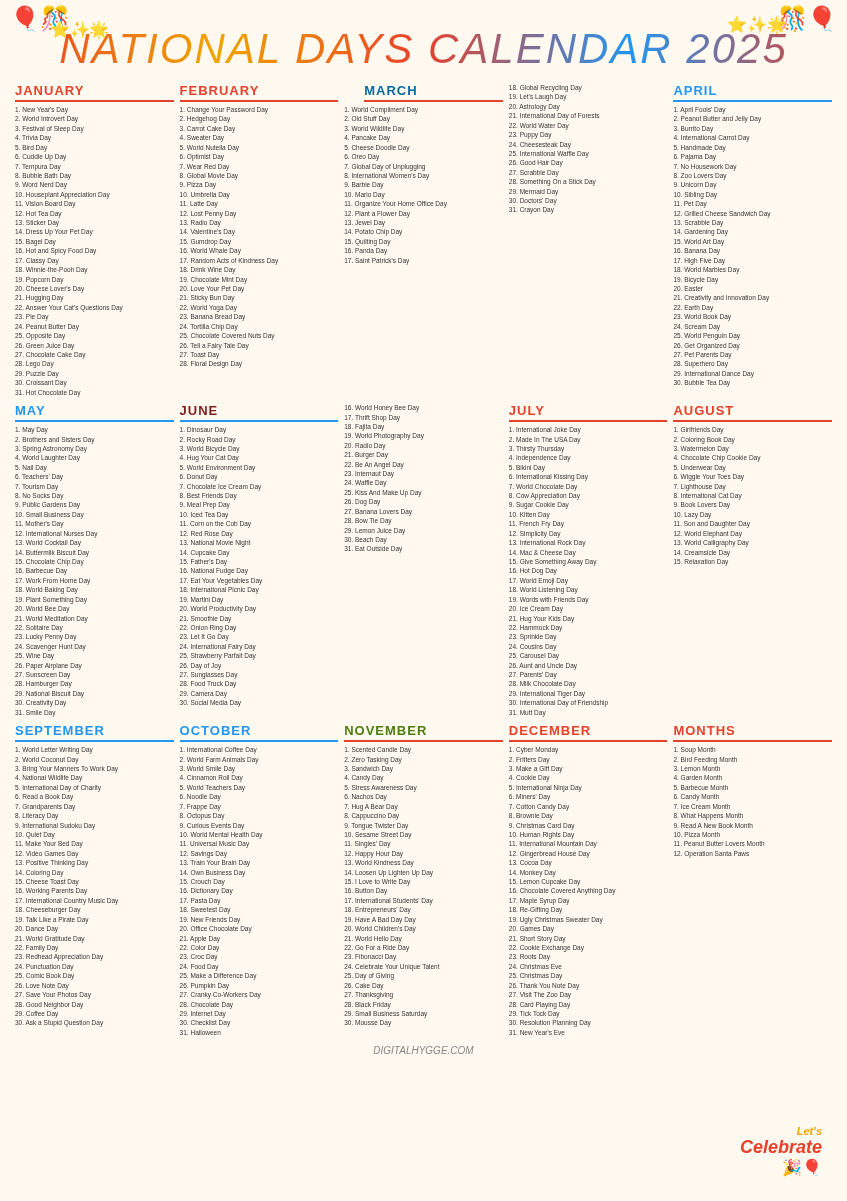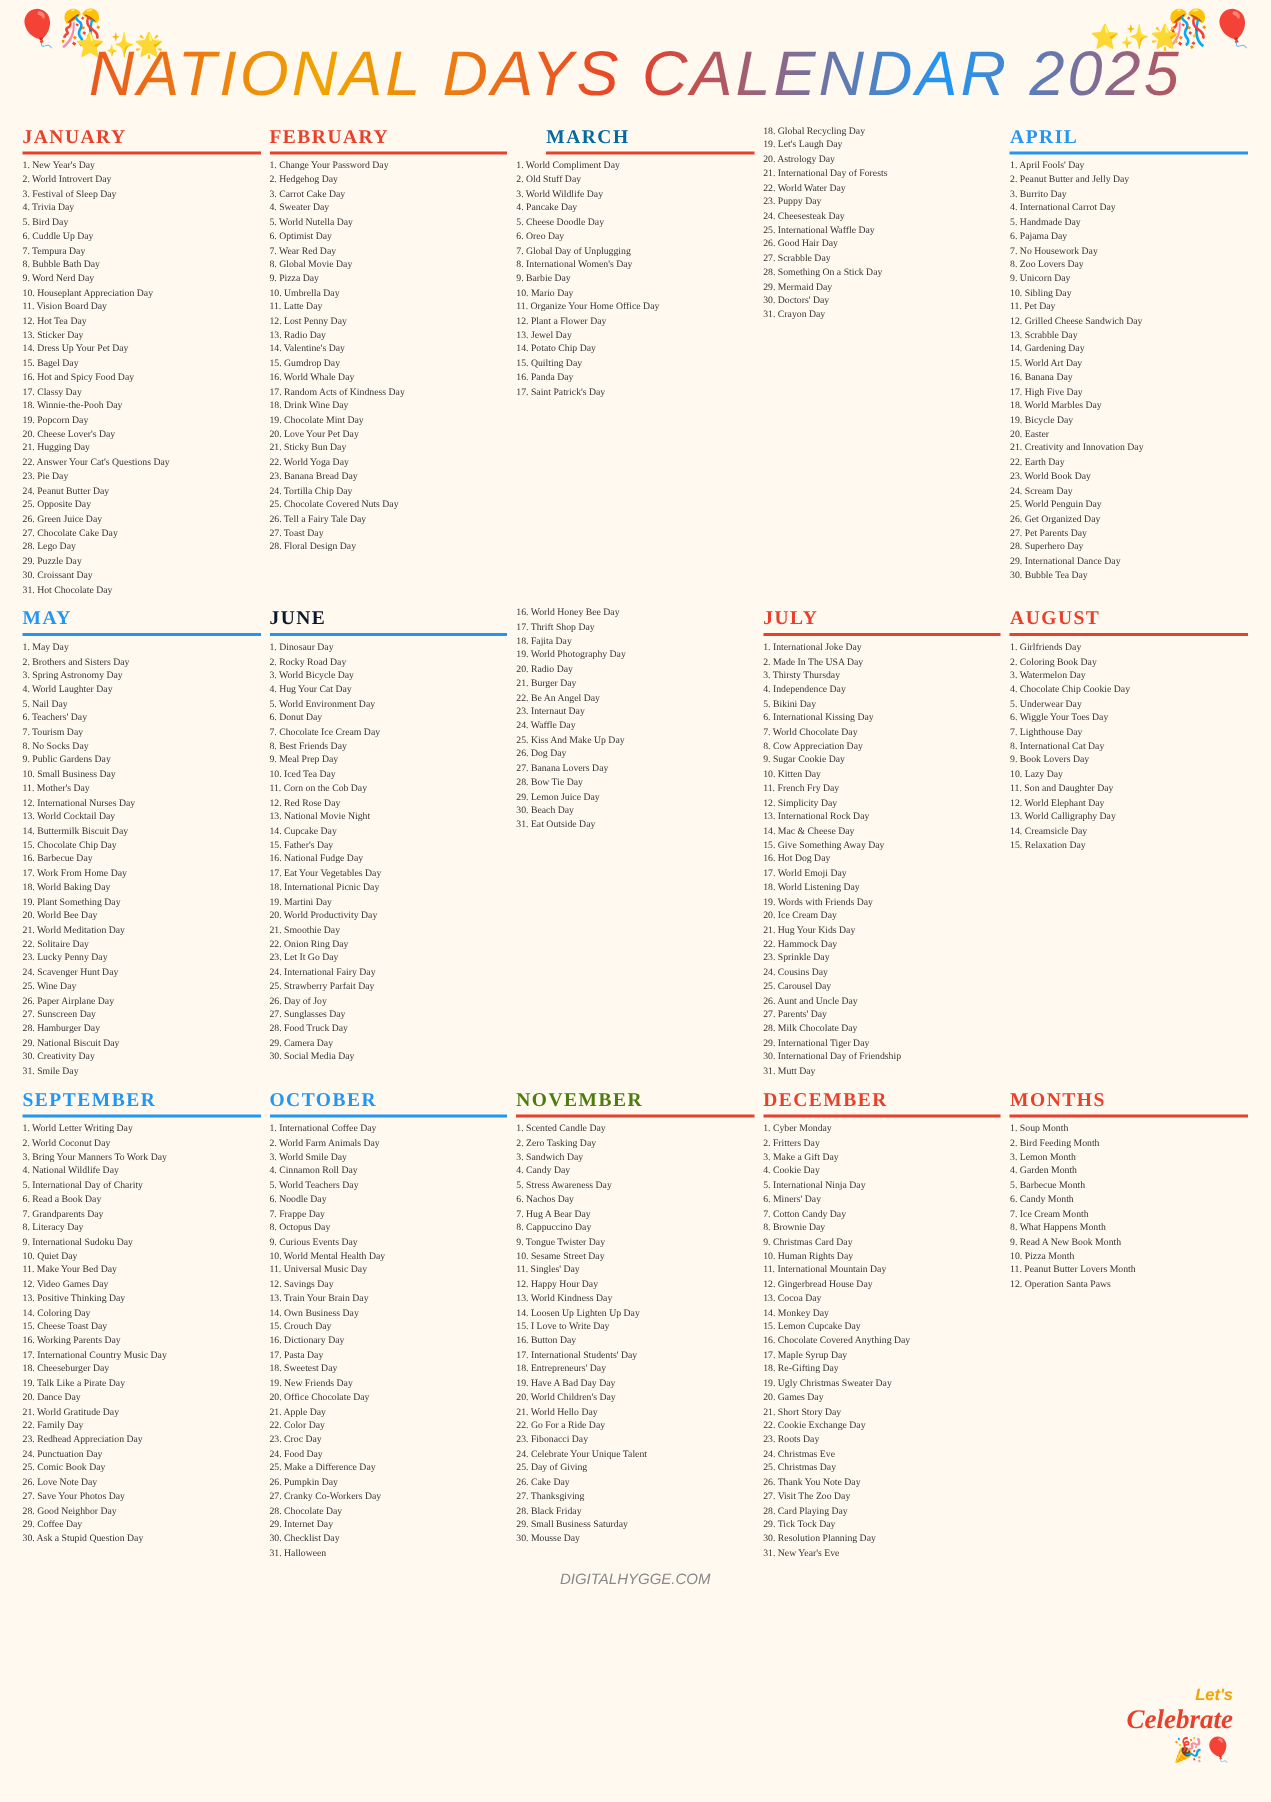--- a/index.html
+++ b/index.html
@@ -35,37 +35,36 @@
       text-transform: uppercase;
     }
     .main-grid {
       display: grid;
       grid-template-columns: repeat(5, 1fr);
       gap: 6px;
       padding: 0 5px;
     }
     .month-block {
       background: transparent;
-      font-family: Liberation Serif, serif;
     }
     .month-title {
       font-size: 13px;
       font-weight: 900;
       text-transform: uppercase;
       letter-spacing: 1px;
       margin-bottom: 3px;
       padding-bottom: 2px;
       border-bottom: 2px solid currentColor;
     }
     .month-title.jan { color: #e8402a; border-color: #e8402a; }
     .month-title.feb { color: #e8402a; border-color: #e8402a; }
     .month-title.mar { color: #0369a1; border-color: #e8402a; margin-left: 20px; }
     .month-title.apr { color: #2196F3; border-color: #2196F3; }
     .month-title.may { color: #2196F3; border-color: #2196F3; }
-    .month-title.jun { color: #0f172a; border-color: #2196F3; }
+    .month-title.jun { color: #7f1d1d; border-color: #2196F3; }
     .month-title.jul { color: #e8402a; border-color: #e8402a; }
     .month-title.aug { color: #e8402a; border-color: #e8402a; }
     .month-title.sep { color: #2196F3; border-color: #2196F3; }
     .month-title.oct { color: #2196F3; border-color: #2196F3; }
     .month-title.nov { color: #4d7c0f; border-color: #e8402a; }
     .month-title.dec { color: #e8402a; border-color: #e8402a; }
     .month-title.months { color: #e8402a; border-color: #e8402a; }
     .day-list {
       list-style: none;
       font-size: 6.5px;
@@ -549,16 +548,16 @@
         </ul>
       </div>
     </div>
 
   <div class="footer">
     <span>DIGITALHYGGE.COM</span>
   </div>
 
   <div style="position:absolute;bottom:24px;right:25px;text-align:right;">
     <div style="font-size:11px;color:#f0a500;font-style:italic;font-weight:bold;">Let's</div>
-    <div style="font-size:18px;color:#e8402a;font-style:italic;font-weight:900;font-family:Liberation Serif, serif;">Celebrate</div>
+    <div style="font-size:18px;color:#e8402a;font-style:italic;font-weight:900;">Celebrate</div>
     <div style="font-size:16px;">🎉🎈</div>
   </div>
 </div>
 
 </body></html>

